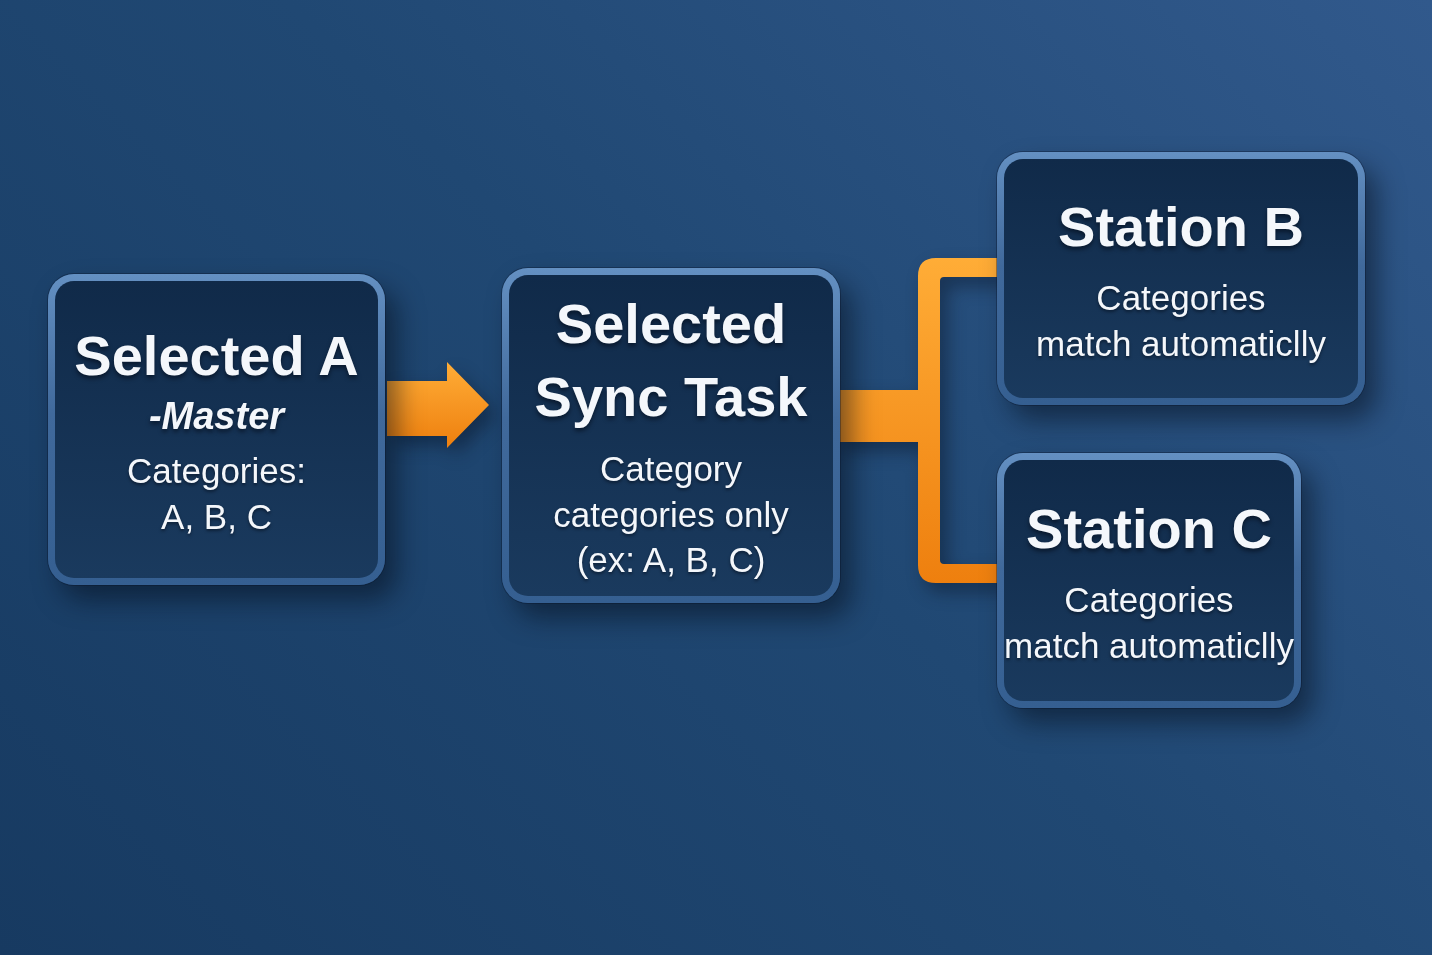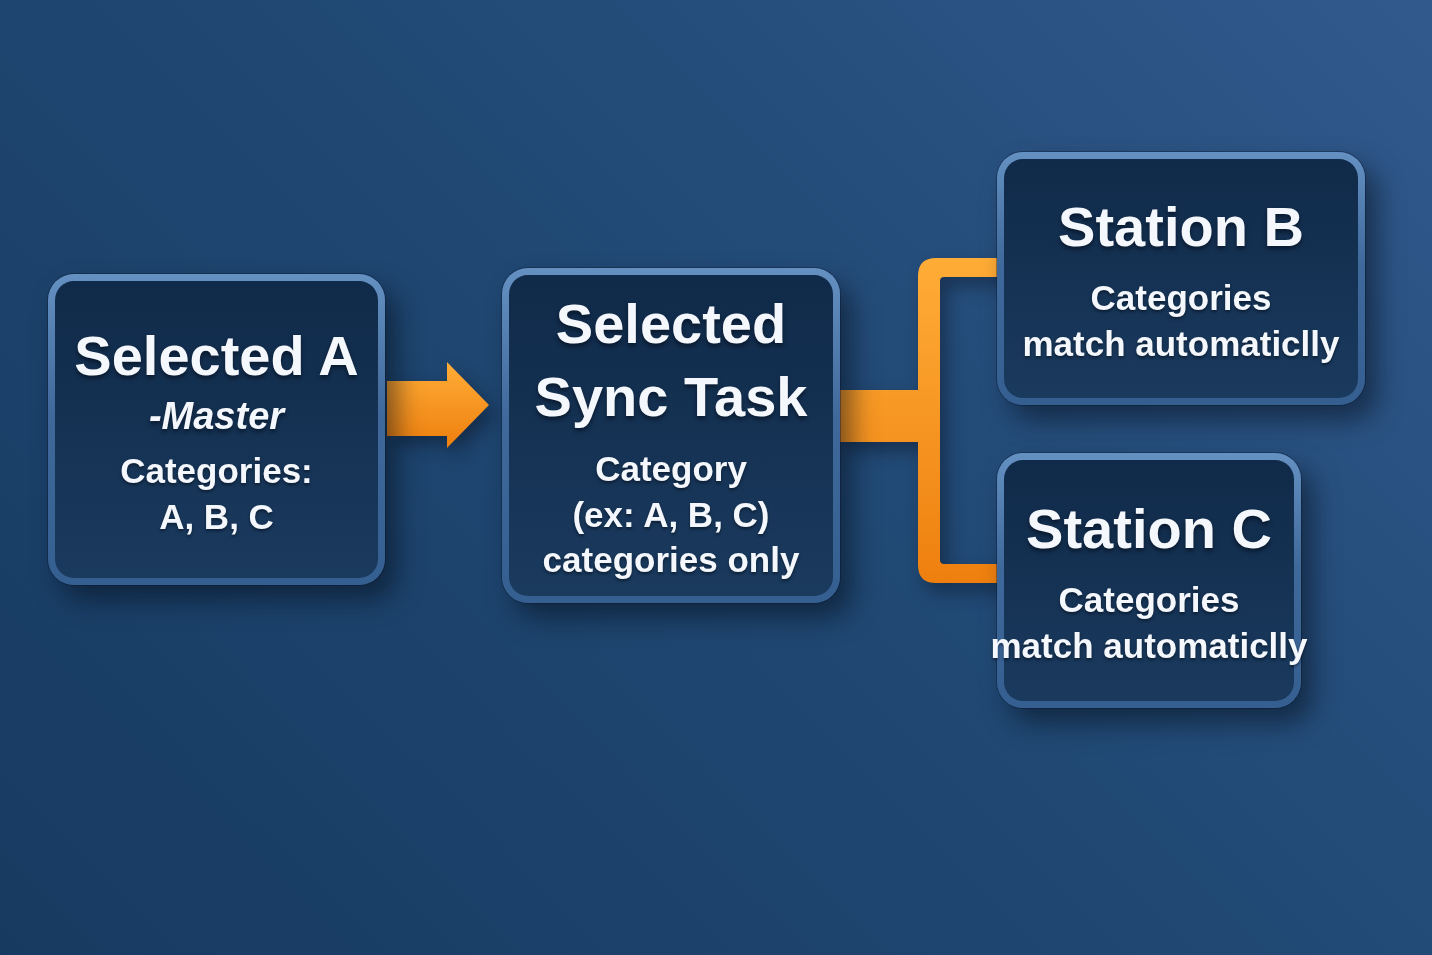--- a/index.html
+++ b/index.html
@@ -49,21 +49,21 @@
     text-shadow:0 3px 4px rgba(2,8,18,.55);
     white-space:nowrap;
   }
   .subtitle{
     font-size:38px;font-weight:bold;line-height:1.25;
     text-shadow:0 3px 4px rgba(2,8,18,.55);
     white-space:nowrap;
     font-style:italic;
   }
   .body-line{
-    font-size:35px;font-weight:bold;line-height:1.3;
+    font-size:35px;font-weight:normal;line-height:1.3;
     text-shadow:0 2px 3px rgba(2,8,18,.5);
     white-space:nowrap;
   }
   .gap-top{margin-top:8px;}
   .gap-top-sm{margin-top:12px;}
   .node-a{left:48px;top:274px;width:337px;height:311px;}
   .node-sync{left:502px;top:268px;width:338px;height:335px;}
   .node-b{left:997px;top:152px;width:368px;height:253px;}
   .node-c{left:997px;top:453px;width:304px;height:255px;}
 </style>
@@ -99,22 +99,22 @@
       <div class="body-line gap-top">Categories:</div>
       <div class="body-line">A, B, C</div>
     </div>
   </div>
 
   <div class="node node-sync">
     <div class="node-inner">
       <div class="title">Selected</div>
       <div class="title">Sync Task</div>
       <div class="body-line gap-top-sm">Category</div>
+      <div class="body-line">categories only</div>
       <div class="body-line">(ex: A, B, C)</div>
-      <div class="body-line">categories only</div>
     </div>
   </div>
 
   <div class="node node-b">
     <div class="node-inner">
       <div class="title">Station B</div>
       <div class="body-line gap-top-sm">Categories</div>
       <div class="body-line">match automaticlly</div>
     </div>
   </div>

